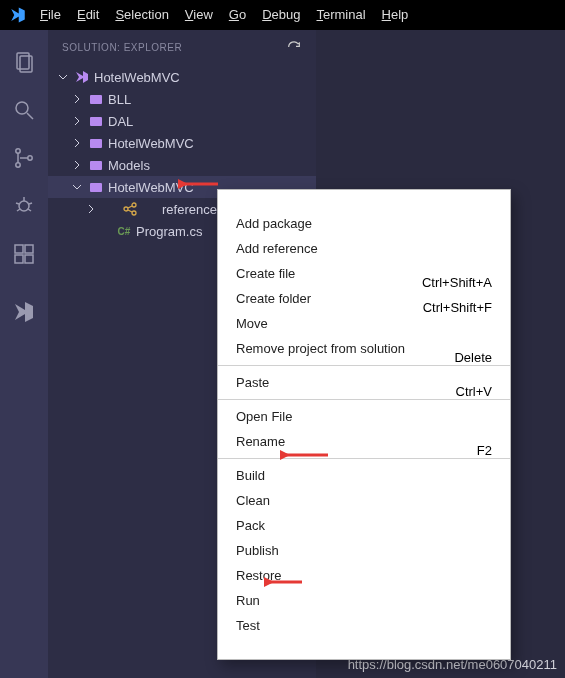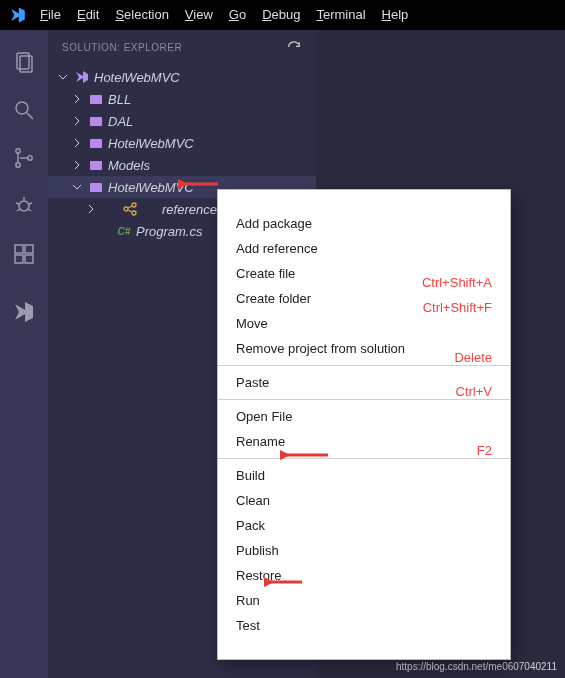--- a/index.html
+++ b/index.html
@@ -8,40 +8,40 @@
 .logo { width: 28px; height: 30px; display: flex; align-items: center; justify-content: center; }
 .menu-item { padding: 0 8px; color: #ddd; cursor: pointer; height: 30px; line-height: 30px; }
 .menu-item u { text-decoration: underline; }
 .main { display: flex; height: calc(100% - 30px); }
 .activity-bar { width: 48px; background: #373755; display: flex; flex-direction: column; align-items: center; padding-top: 8px; }
 .activity-item { width: 48px; height: 48px; display: flex; align-items: center; justify-content: center; color: #9a9ab0; cursor: pointer; }
 .activity-item svg { width: 24px; height: 24px; }
 .explorer { width: 268px; background: #2d2d45; display: flex; flex-direction: column; }
 .explorer-header { height: 34px; display: flex; align-items: center; justify-content: space-between; padding: 0 14px; color: #8888a0; font-size: 10px; letter-spacing: .5px; }
 .refresh { width:16px;height:16px;color:#ccc;cursor:pointer;}
-.tree { padding: 2px 0; font-style: italic; }
+.tree { padding: 2px 0; }
 .tree-row { display: flex; align-items: center; height: 22px; color: #d0d0e0; cursor: pointer; white-space: nowrap; }
 .tree-row.sel { background: #3a3a5a; }
 .chev { width:14px; display:inline-flex; justify-content:center; color:#d0d0e0; }
 .chev svg{width:12px;height:12px;}
 .ticon { width:16px;height:16px;display:inline-flex;align-items:center;justify-content:center;margin:0 4px; }
 .ticon.purple{color:#b78af0;}
 .ticon.ref{color:#d6a84a;}
 .ticon.cs{color:#6a9955;}
 .pad1{padding-left:8px;}
 .pad2{padding-left:22px;}
 .pad3{padding-left:36px;gap:20px;}
 .pad4{padding-left:50px;}
 .editor { flex:1; background:#2a2a3f; position:relative; }
 .ctx-menu { position:absolute; left:217px; top:189px; width:294px; background:#fff; color:#222; border:1px solid #bbb; box-shadow:4px 6px 14px rgba(0,0,0,.35); padding:21px 0; z-index:50; }
 .ctx-item { display:flex; justify-content:space-between; align-items:center; padding:4px 18px; height:25px; cursor:pointer; }
 .ctx-sep { height:1px; background:#d0d0d0; margin:4px 0; }
-.shortcut{color:#ef4444;font-size:13px;margin-top:17px;}
+.shortcut{color:#000000;font-size:13px;margin-top:17px;}
 .arrow{position:absolute;pointer-events:none;z-index:60;}
-.watermark{position:absolute;right:8px;bottom:6px;color:#d0d0d8;font-size:10px;z-index:5;}
+.watermark{position:absolute;right:8px;bottom:6px;color:#d0d0d8;font-size:13px;z-index:5;}
 </style>
 </head>
 <body>
 
 <div class="menubar">
   <span class="logo">
     <svg viewBox="0 0 24 24" width="18" height="18">
         <path fill="#3b9cff" d="M3 4l4 8-4 8 10-6v-4zM13 2v20l8-4V6z"></path>
       </svg>
   </span>

